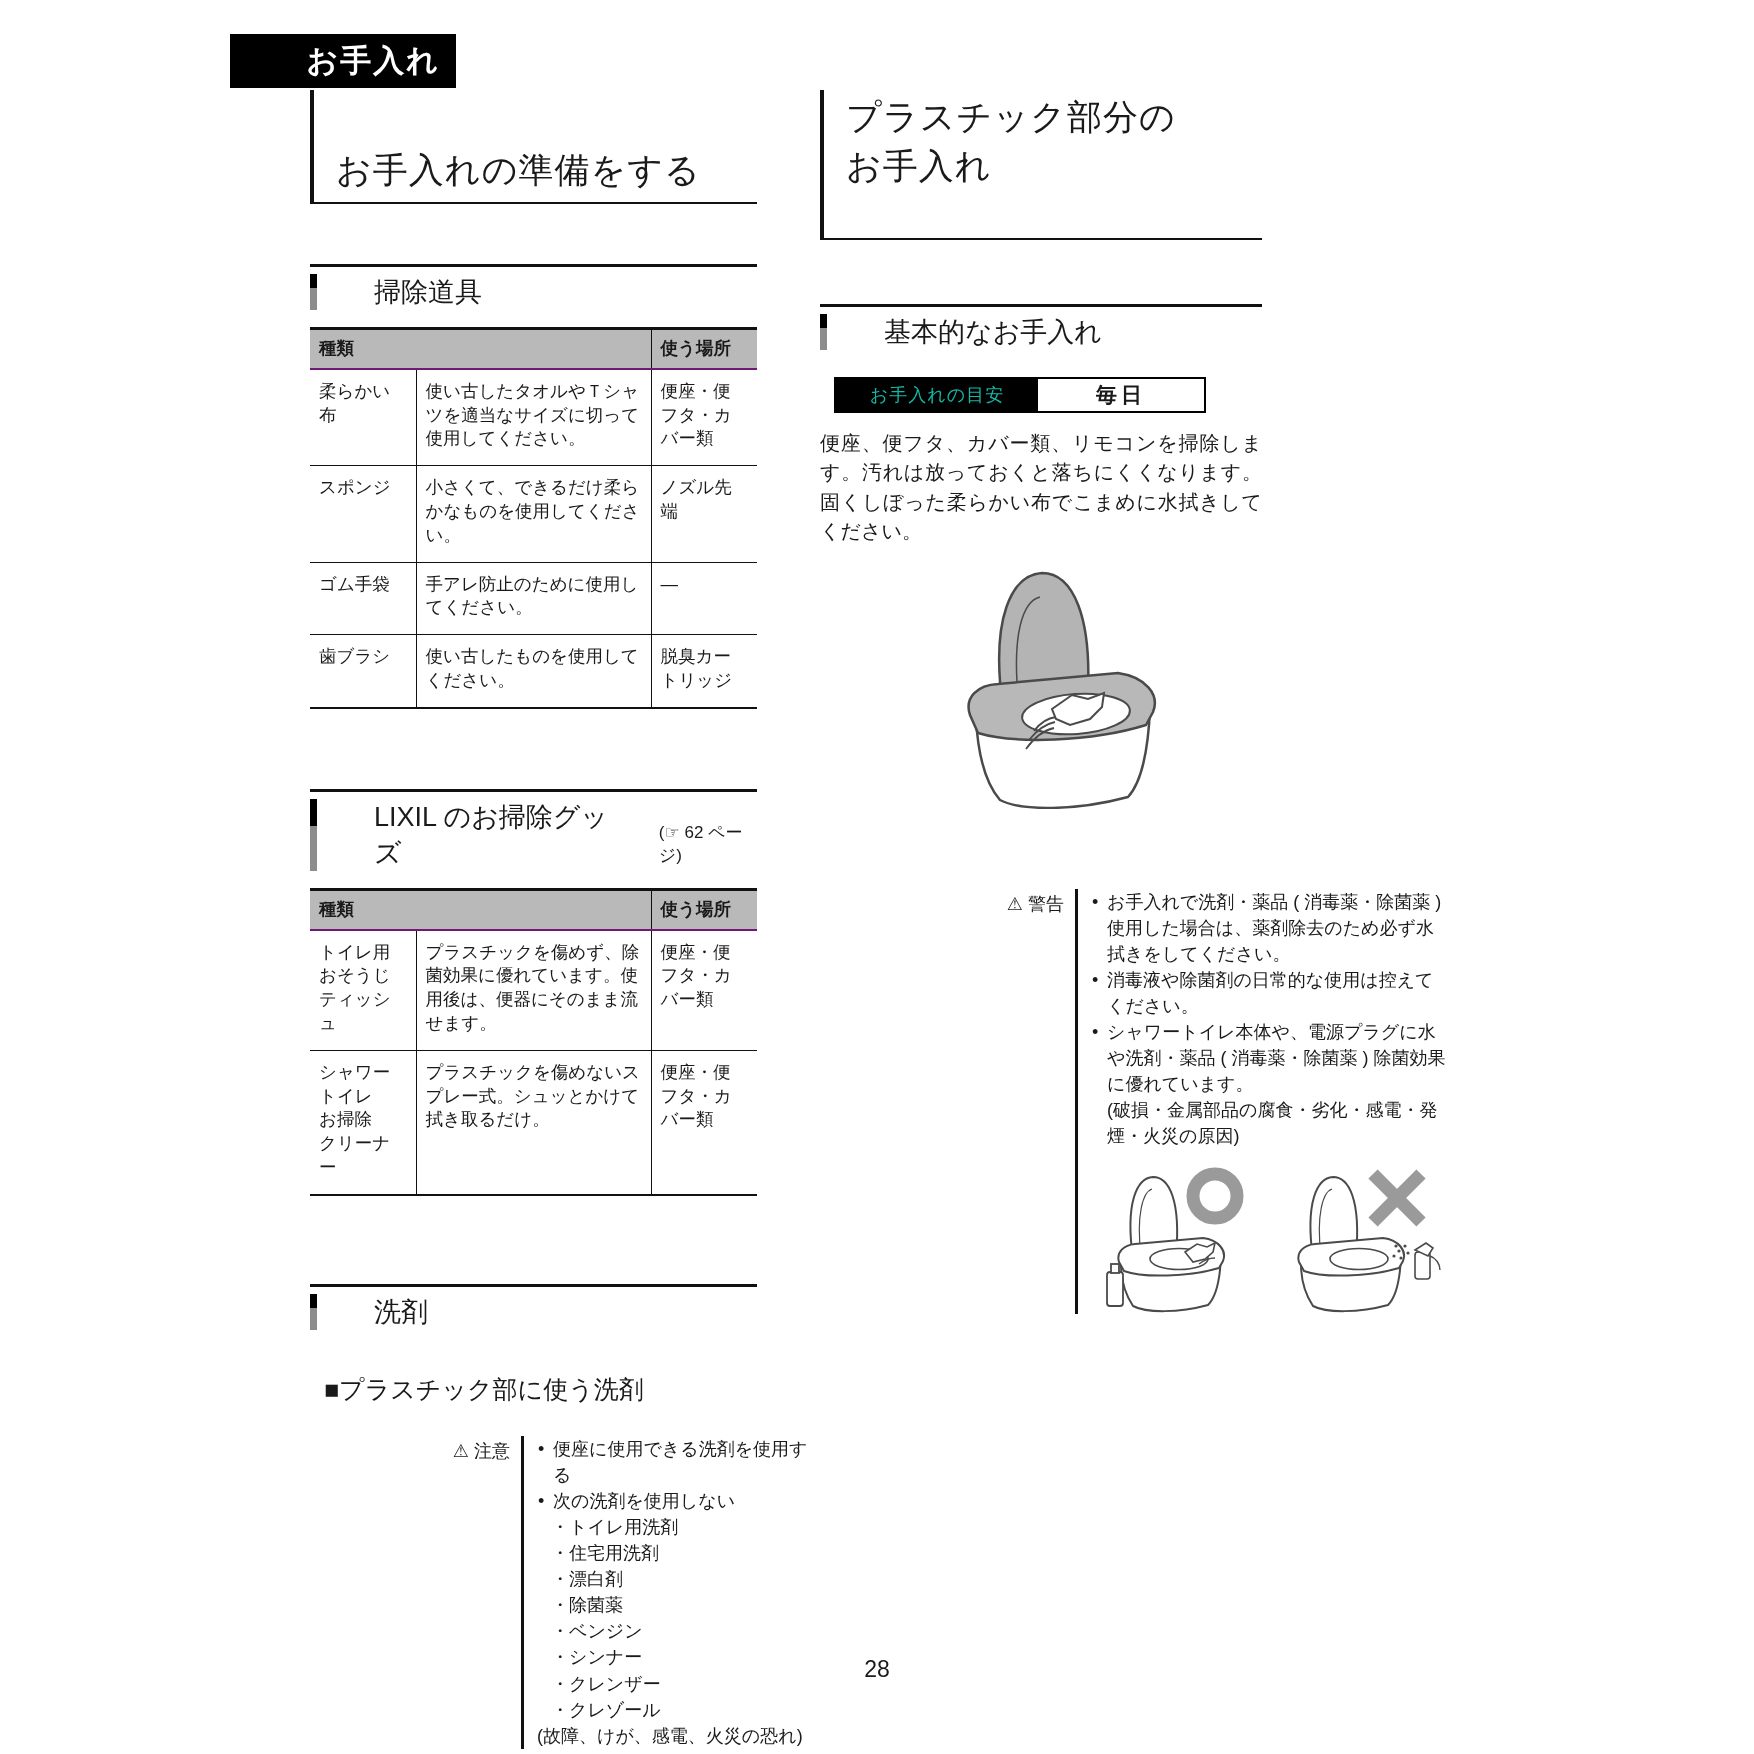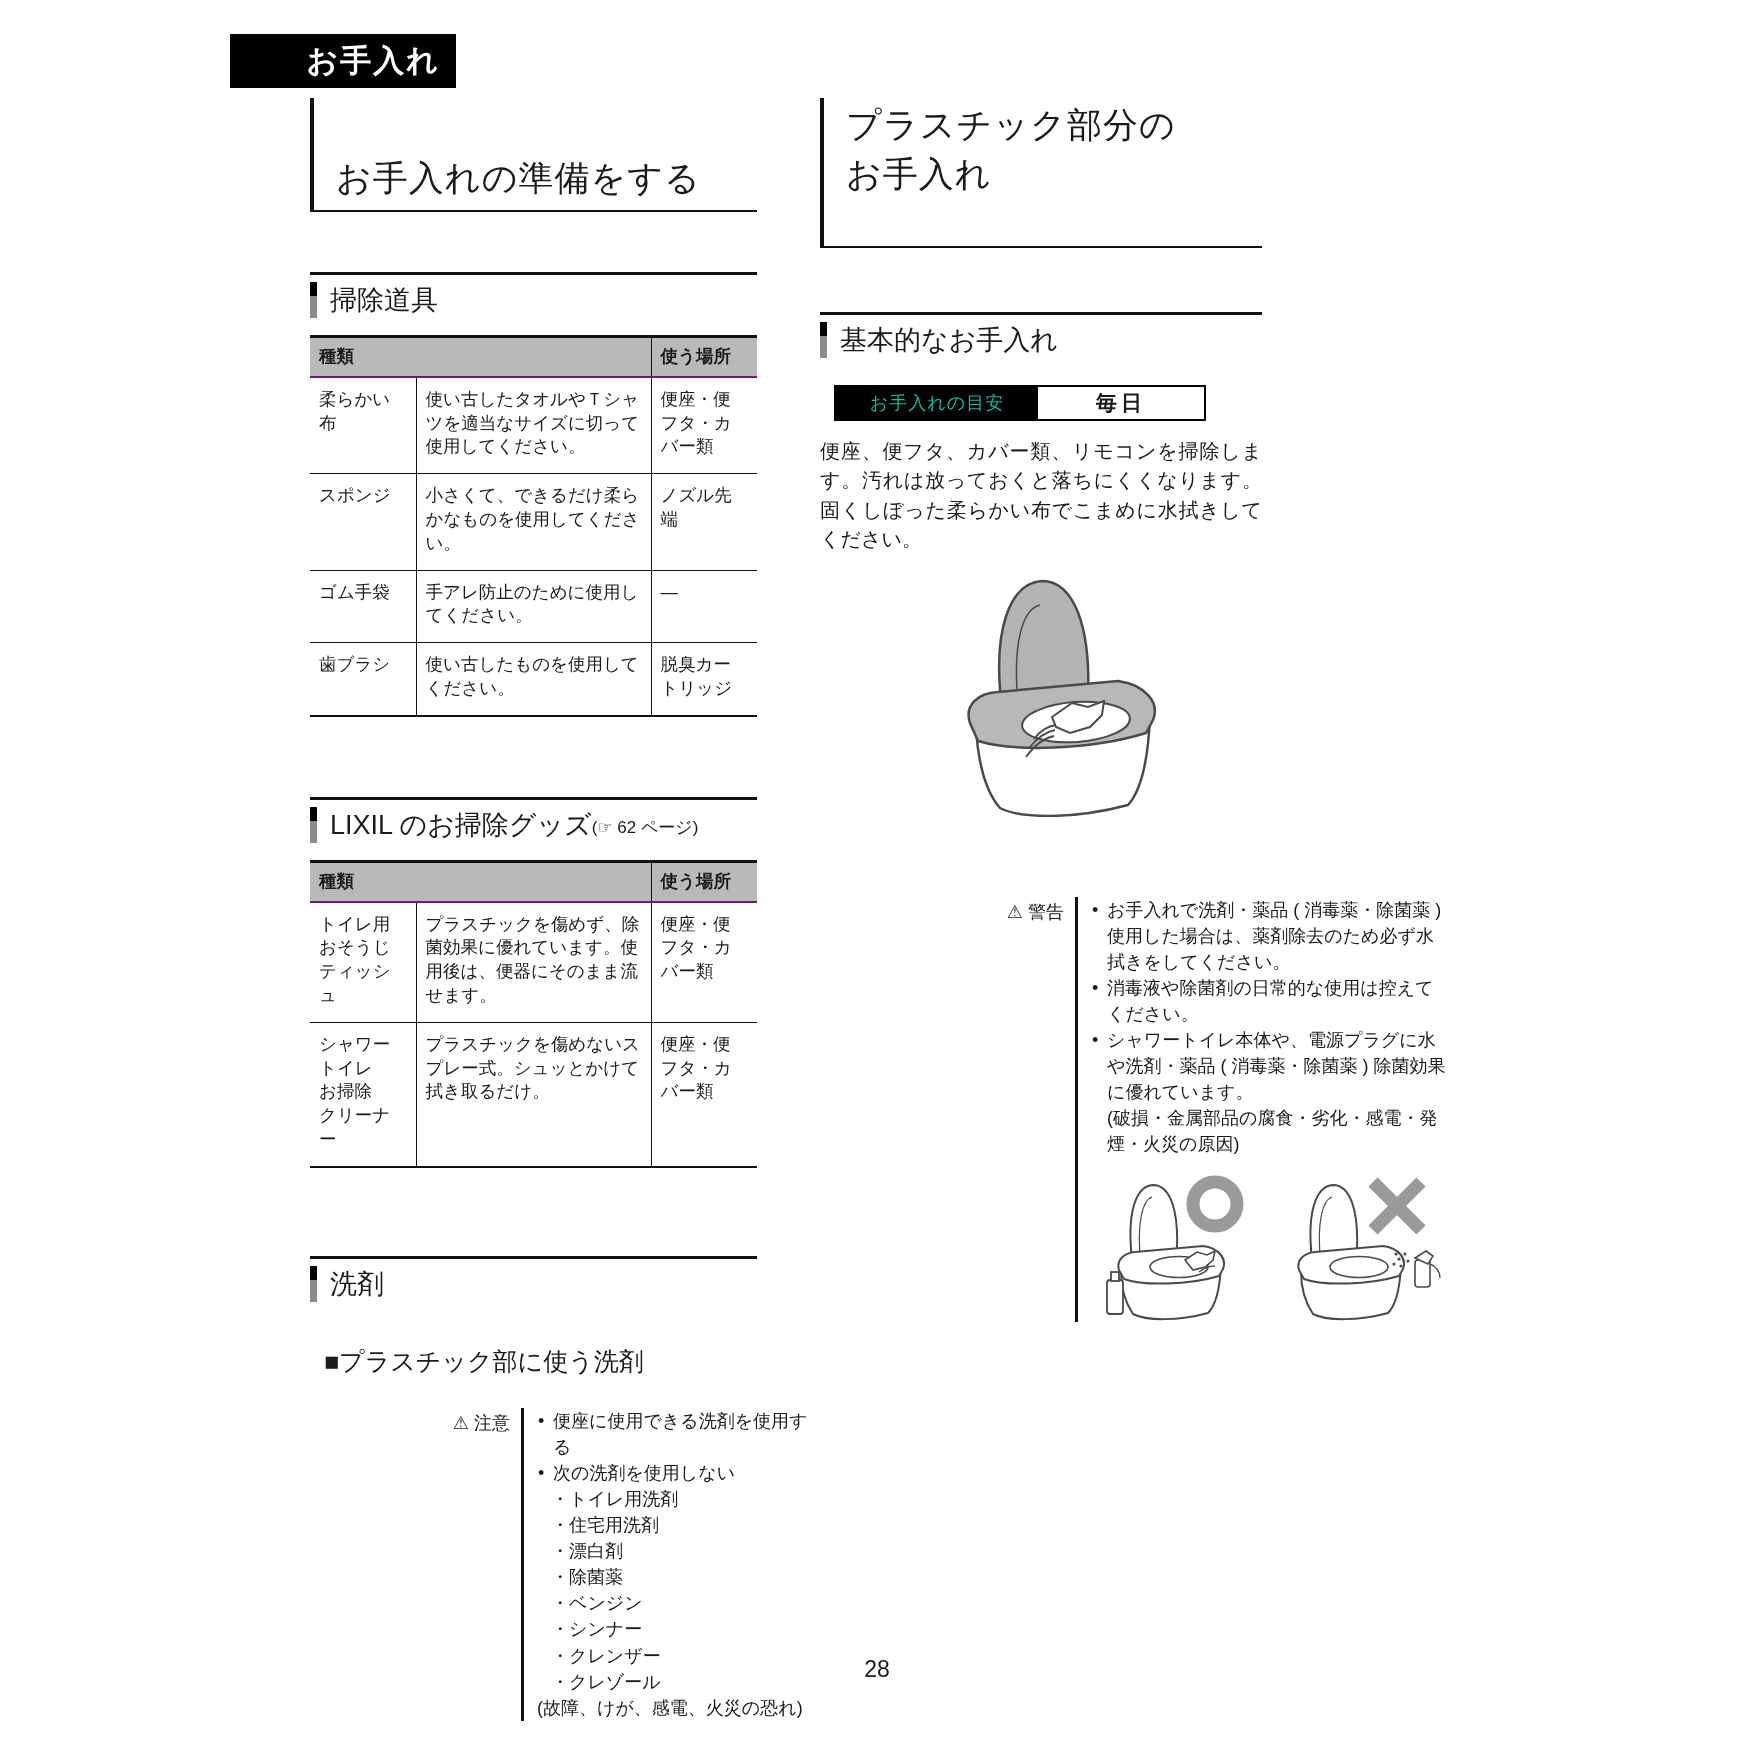--- a/index.html
+++ b/index.html
@@ -6,35 +6,35 @@
   .page{position:relative;width:1754px;height:1754px;background:#fff;overflow:hidden;
         font-family:"Liberation Sans","DejaVu Sans",sans-serif;color:#1a1a1a;}
 
   
   .tab-badge{position:absolute;left:230px;top:34px;width:226px;height:54px;background:#000;
              color:#fff;font-size:31px;font-weight:bold;letter-spacing:2px;
              display:flex;align-items:center;justify-content:flex-end;
              padding-right:16px;box-sizing:border-box;}
 
   
-  .col{position:absolute;top:98px;}
+  .col{position:absolute;top:90px;}
   .col-left{left:310px;width:447px;}
   .col-right{left:820px;width:625px;}
 
   
   .big-title{margin:0;border-left:4px solid #111;border-bottom:2px solid #111;
              padding:0 0 8px 22px;font-size:35px;font-weight:normal;letter-spacing:1px;
              box-sizing:border-box;}
   .col-left .big-title{height:114px;display:flex;align-items:flex-end;}
   .col-right .big-title{height:150px;width:442px;line-height:1.4;padding-top:2px;}
   .big-title .t{white-space:pre-line;}
 
   
   .sec-head{border-top:3px solid #111;display:flex;align-items:stretch;
-            padding:7px 0 5px 0;box-sizing:border-box;}
+            padding:7px 0 5px 0;box-sizing:border-box;gap:44px;}
   .col-right .sec-head{width:442px;}
   .sec-bar{flex:none;width:7px;margin-right:13px;
            background:linear-gradient(180deg,#000 0%,#000 38%,#8c8c8c 38%,#8c8c8c 100%);}
   .sec-title{font-size:27px;}
   .sec-ref{font-size:17px;margin-left:0;align-self:flex-end;padding-bottom:4px;}
 
   
   .man-table{border-collapse:collapse;width:100%;border-top:3px solid #111;
              border-bottom:2px solid #111;font-size:17.5px;line-height:1.36;table-layout:fixed;}
   .man-table th{background:#b9b9b9;font-weight:bold;text-align:left;

